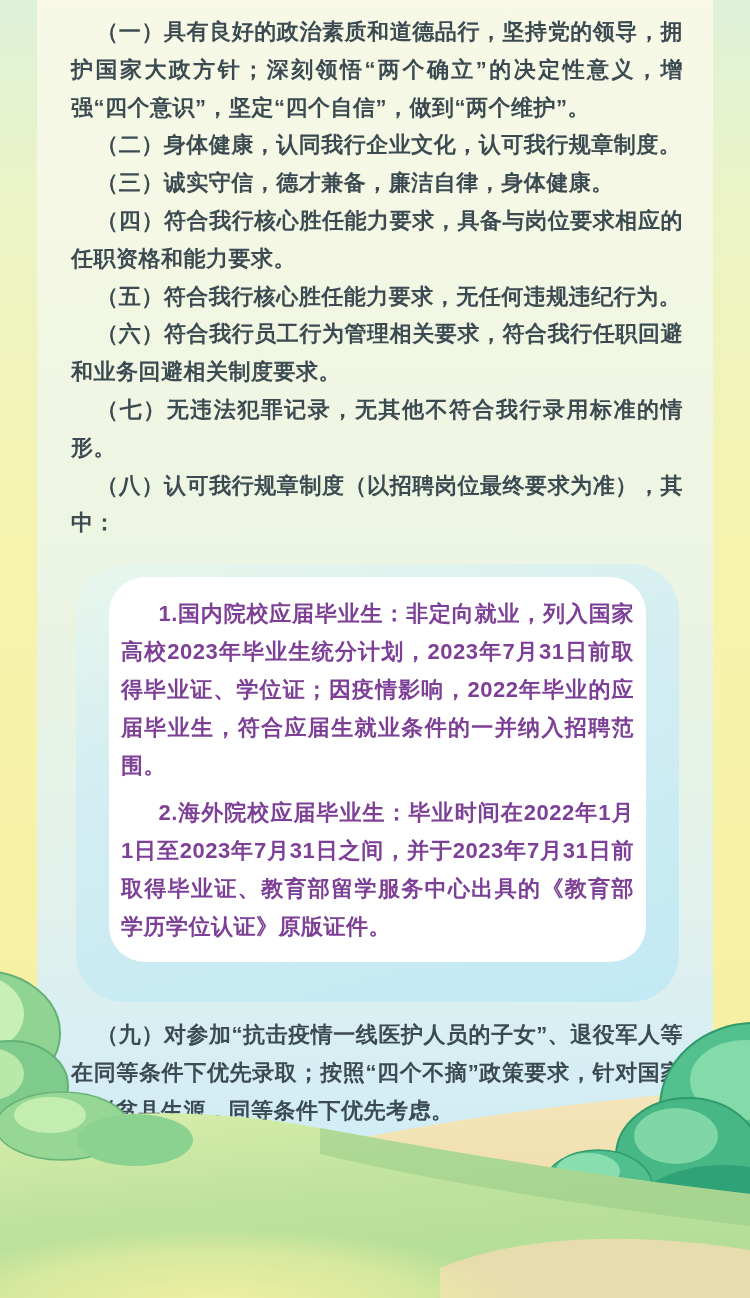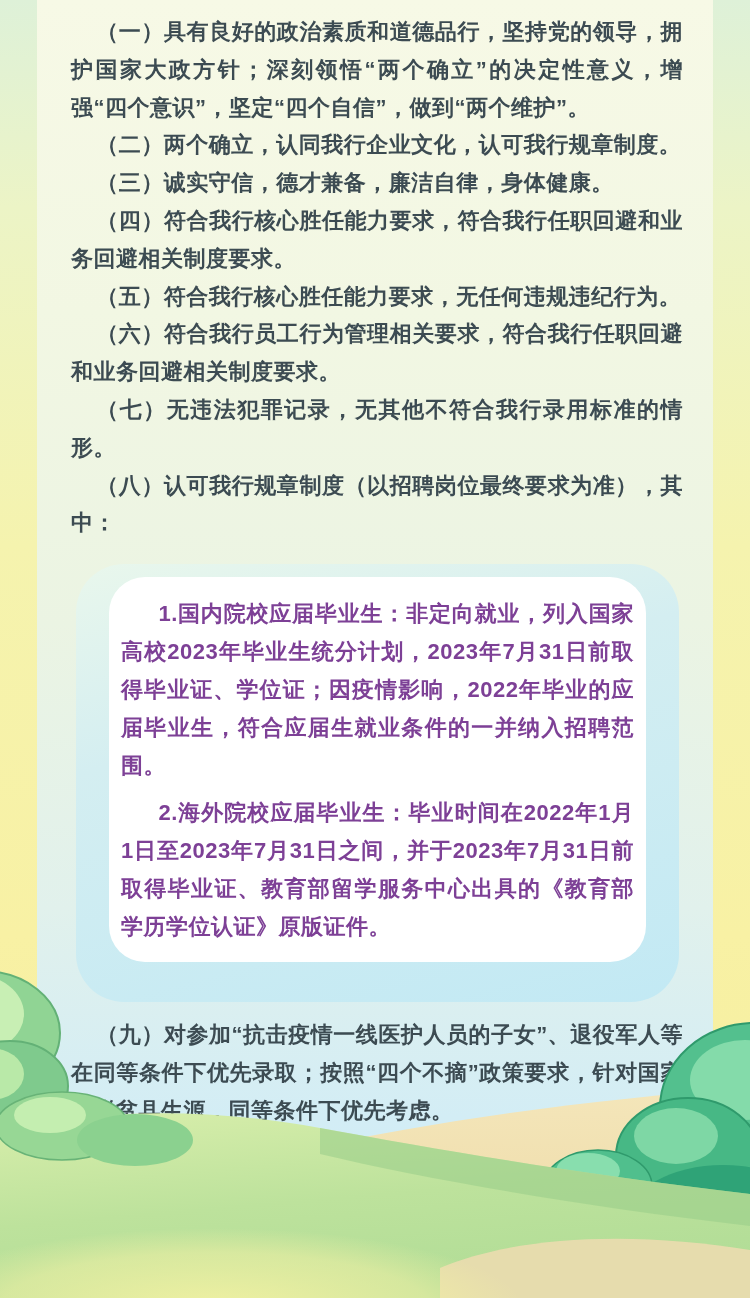--- a/index.html
+++ b/index.html
@@ -34,23 +34,23 @@
   .card p + p{margin-top:9px;}
   .additional{margin-top:14px;}
   .landscape{position:absolute;left:0;bottom:0;width:750px;height:340px;pointer-events:none;}
 </style>
 </head>
 <body>
 
 <div class="panel">
   <div class="content">
     <p class="req">（一）具有良好的政治素质和道德品行，坚持党的领导，拥护国家大政方针；深刻领悟“两个确立”的决定性意义，增强“四个意识”，坚定“四个自信”，做到“两个维护”。</p>
-    <p class="req">（二）两个确立，认同我行企业文化，认可我行规章制度。</p>
+    <p class="req">（二）身体健康，认同我行企业文化，认可我行规章制度。</p>
     <p class="req">（三）诚实守信，德才兼备，廉洁自律，身体健康。</p>
-    <p class="req">（四）符合我行核心胜任能力要求，符合我行任职回避和业务回避相关制度要求。</p>
+    <p class="req">（四）符合我行核心胜任能力要求，具备与岗位要求相应的任职资格和能力要求。</p>
     <p class="req">（五）符合我行核心胜任能力要求，无任何违规违纪行为。</p>
     <p class="req">（六）符合我行员工行为管理相关要求，符合我行任职回避和业务回避相关制度要求。</p>
     <p class="req">（七）无违法犯罪记录，无其他不符合我行录用标准的情形。</p>
     <p class="req">（八）认可我行规章制度（以招聘岗位最终要求为准），其中：</p>
 
     <div class="card-glow">
       <div class="card">
         <p>1.国内院校应届毕业生：非定向就业，列入国家高校2023年毕业生统分计划，2023年7月31日前取得毕业证、学位证；因疫情影响，2022年毕业的应届毕业生，符合应届生就业条件的一并纳入招聘范围。</p>
         <p>2.海外院校应届毕业生：毕业时间在2022年1月1日至2023年7月31日之间，并于2023年7月31日前取得毕业证、教育部留学服务中心出具的《教育部学历学位认证》原版证件。</p>
       </div>

